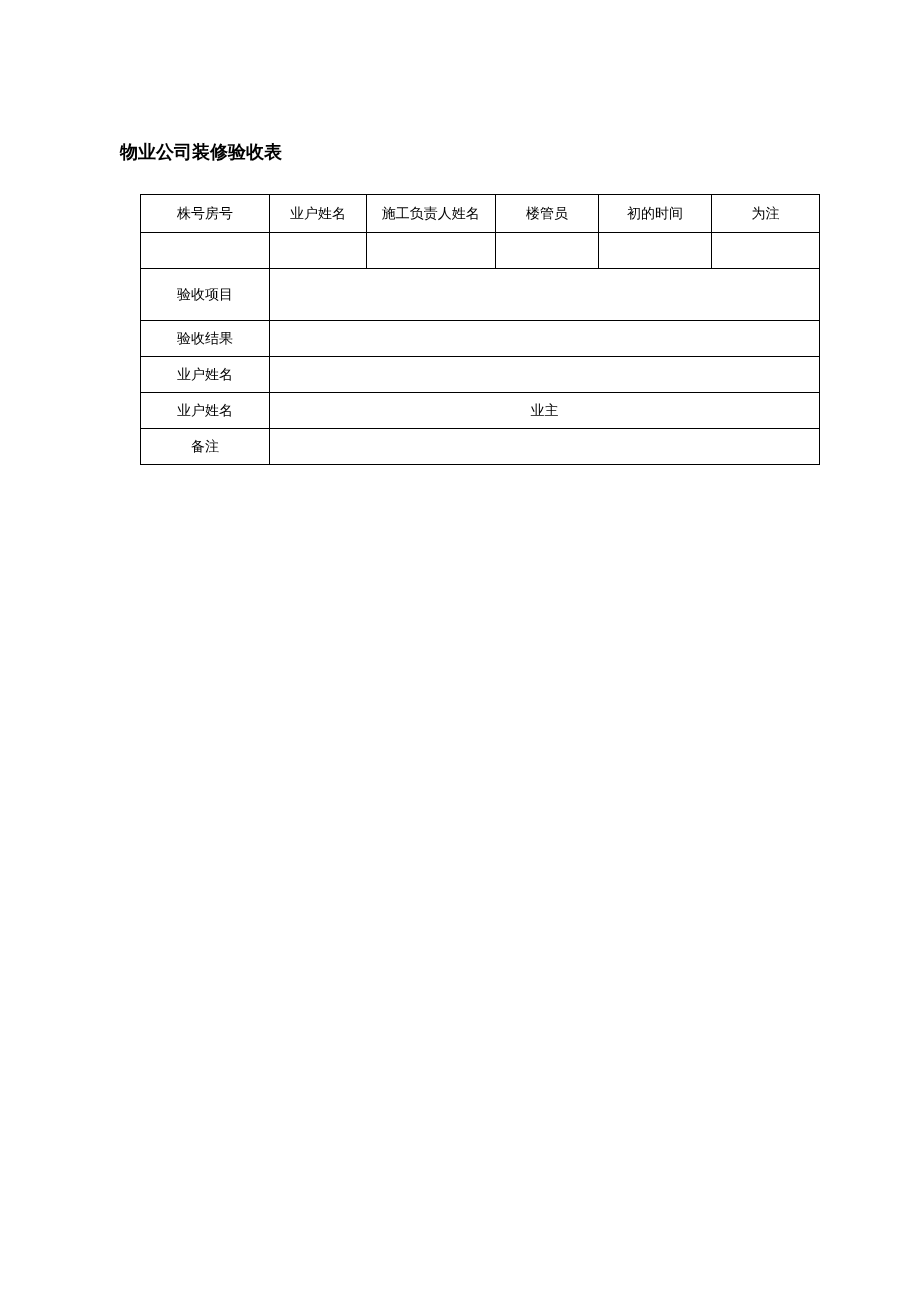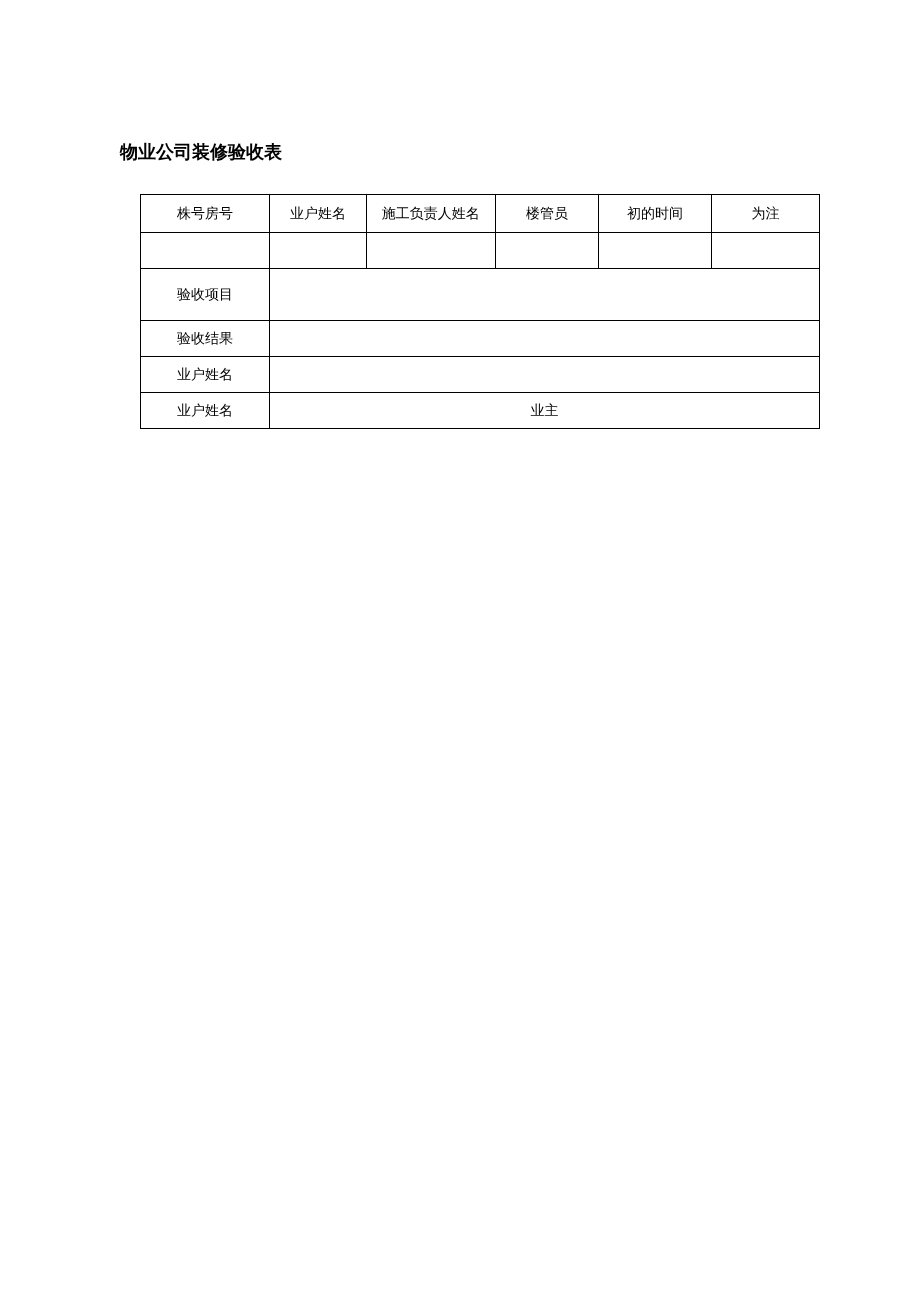--- a/index.html
+++ b/index.html
@@ -105,14 +105,18 @@
   <tr class="row-staff">
     <td class="col-label">业户姓名</td>
     <td colspan="5"></td>
   </tr>
   <tr class="row-supervisor">
     <td class="col-label">业户姓名</td>
     <td colspan="5" class="owner-cell">
       <span class="owner-text">业主</span>
     </td>
   </tr>
+  <tr class="row-remark">
+    <td class="col-label">备注</td>
+    <td colspan="5"></td>
+  </tr>
 </tbody>
   </table>
 
 </body></html>

